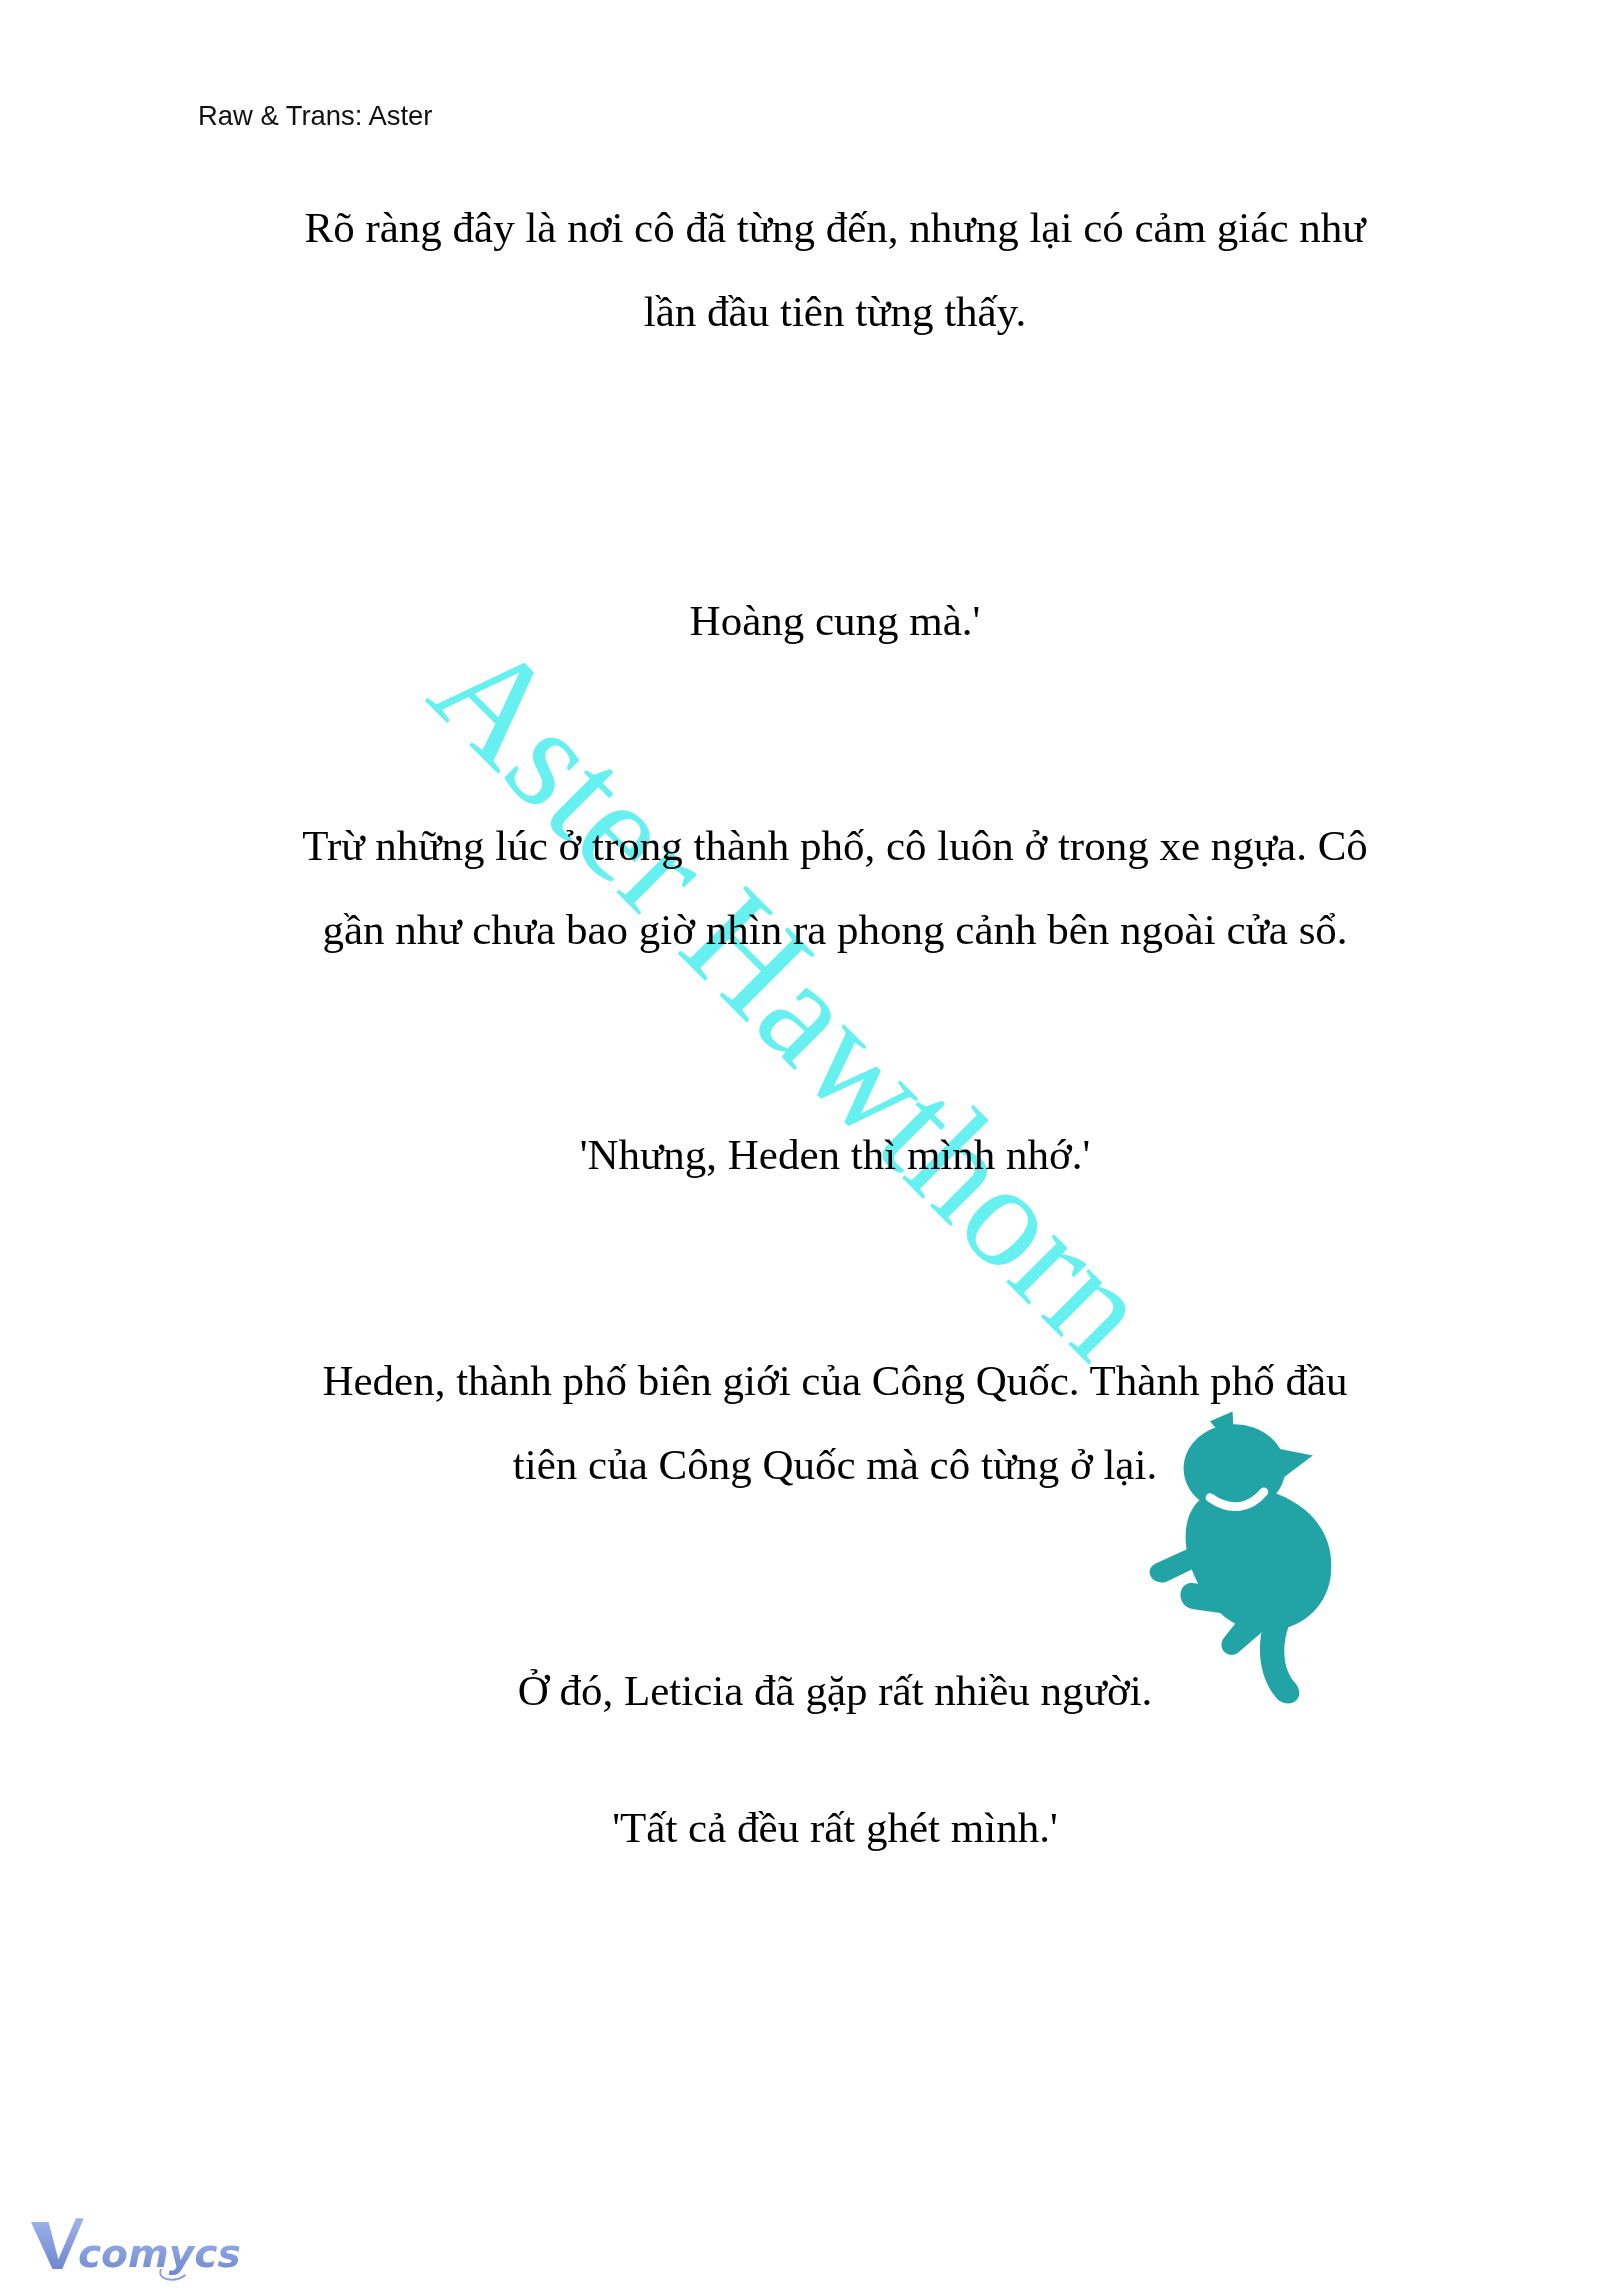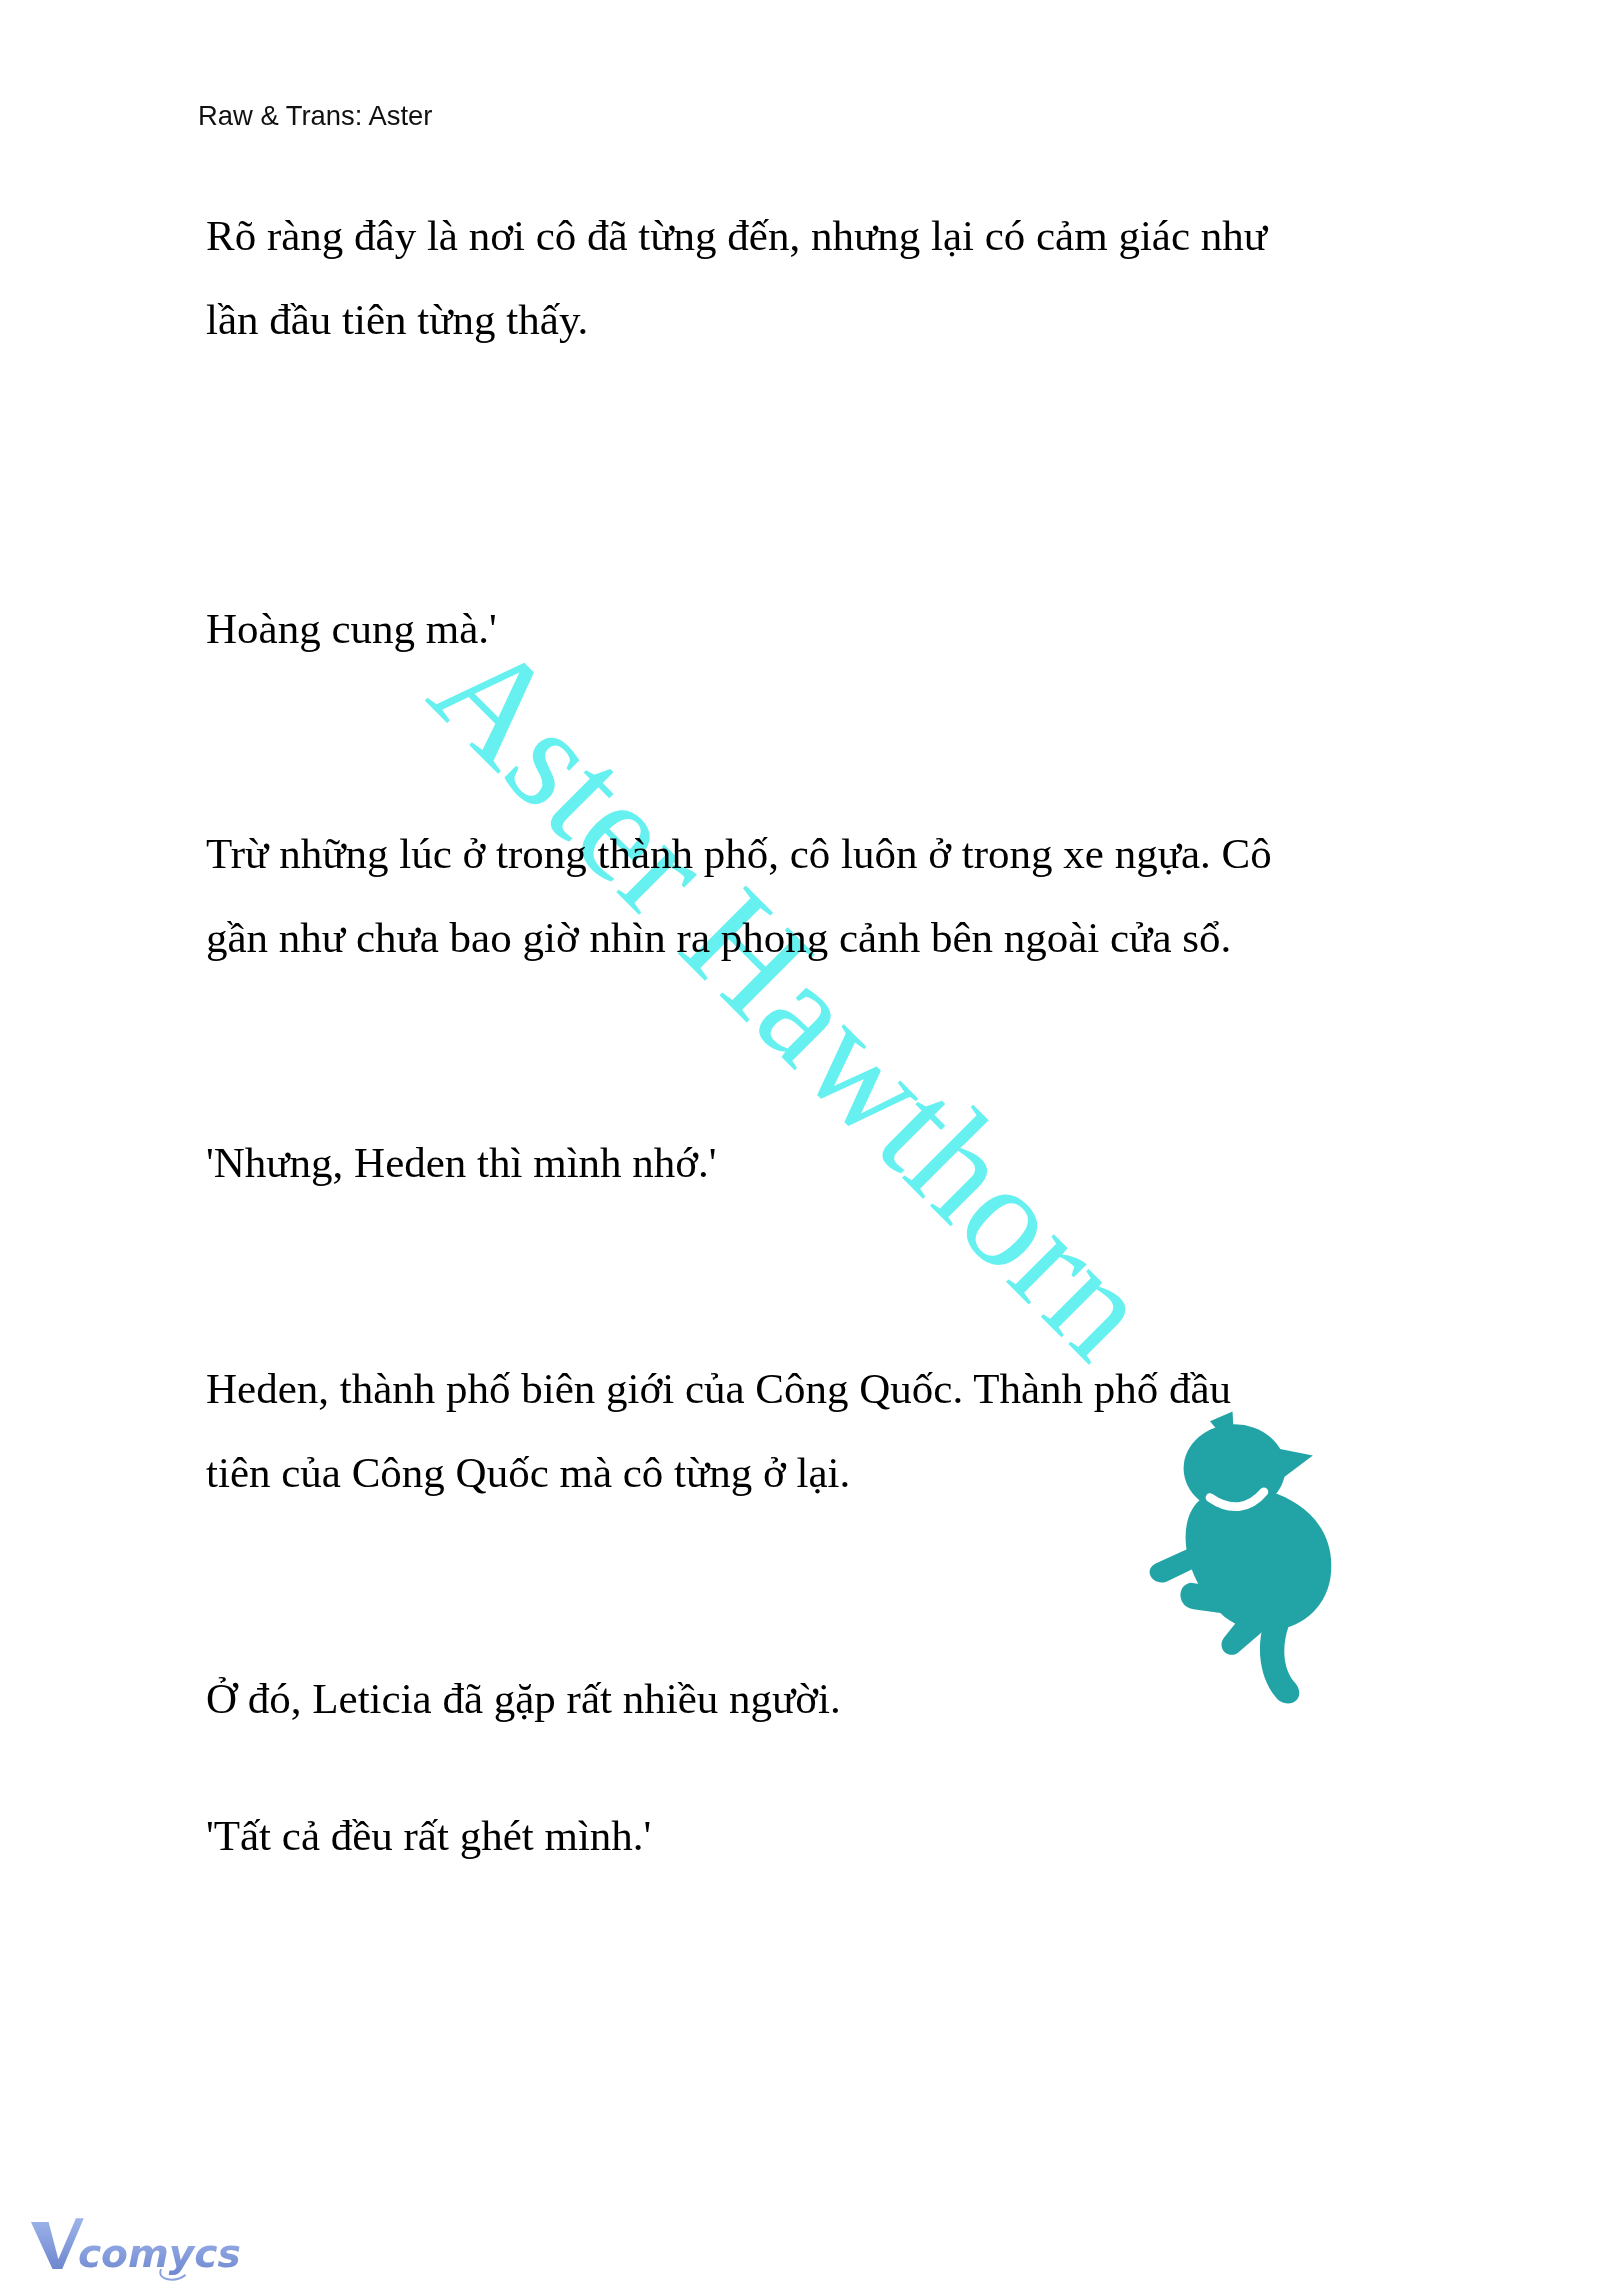--- a/index.html
+++ b/index.html
@@ -5,21 +5,21 @@
   html, body { margin: 0; padding: 0; background: #ffffff; }
   body { width: 1621px; height: 2293px; position: relative; overflow: hidden; }
   .page { position: absolute; inset: 0; background: #fff; }
   .header {
     position: absolute; left: 198px; top: 100px;
     font-family: Liberation Sans, sans-serif; font-size: 27.4px; color: #111;
   }
   .para {
     position: absolute; left: 198px; width: 1274px;
     font-family: "Liberation Serif", serif; font-size: 43px; color: #000;
-    line-height: 84px; margin: 8px;
+    line-height: 84px; margin: 0; text-align: center;
   }
   .watermark {
     position: absolute; left: 157px; top: 980px;
     font-family: "Liberation Serif", serif; font-size: 147px; color: #5ef0f0;
     transform-origin: 0 0; transform: rotate(45deg) translate(-9.8px,-510px);
     white-space: nowrap; line-height: 1; opacity: 0.95;
     pointer-events: none;
   }
   .cat { position: absolute; left: 1117px; top: 1392px; width: 235px; height: 323px; }
   .footer {

